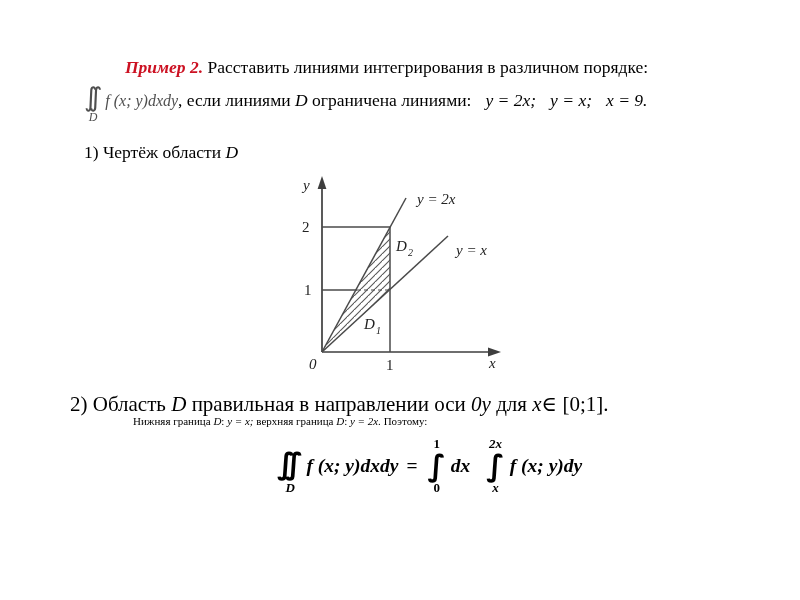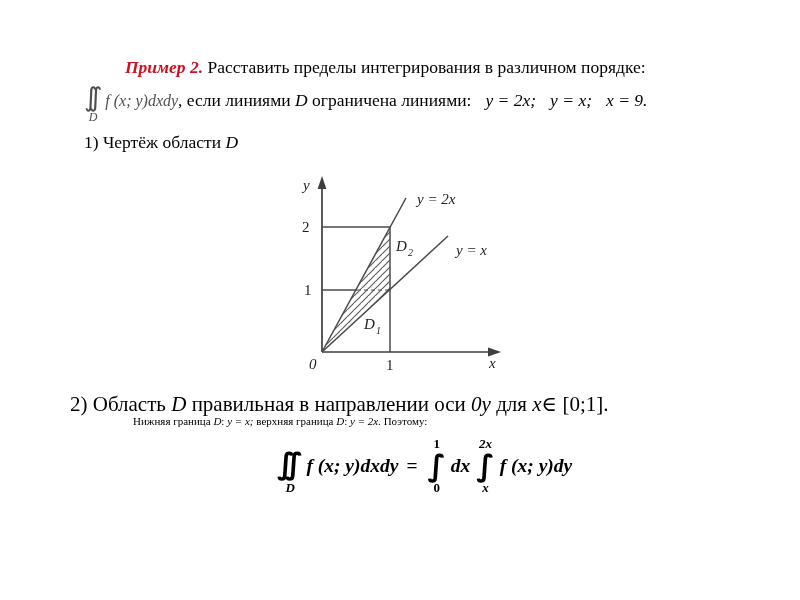--- a/index.html
+++ b/index.html
@@ -14,21 +14,21 @@
   .title{left:125px;top:57px;font-size:17.5px;white-space:nowrap;}
   .cond{left:84px;top:84px;display:flex;align-items:flex-start;white-space:nowrap;}
   .lead-formula{color:#4f4f4f;display:flex;align-items:flex-start;}
   .iint-col{display:flex;flex-direction:column;align-items:center;line-height:1;}
   .iint{font-family:"DejaVu Sans","DejaVu Serif",sans-serif;font-size:26px;line-height:1;
         letter-spacing:-0.34em;padding-right:0.34em;}
   .iint-dom{font-size:12px;font-style:italic;margin-top:1px;}
   .lead-body{font-style:italic;font-size:16px;padding-top:7px;margin-left:3px;}
   .cond-text{font-size:17.5px;padding-top:6px;}
   .eq{font-style:italic;margin-left:14px;}
-  .h1{left:84px;top:132px;font-size:17.5px;white-space:nowrap;}
+  .h1{left:84px;top:142px;font-size:17.5px;white-space:nowrap;}
   .p2{left:70px;top:391px;font-size:21px;white-space:nowrap;}
   .p3{left:133px;top:415px;font-size:11px;white-space:nowrap;}
   .formula{left:277px;top:437px;display:flex;align-items:center;font-weight:bold;white-space:nowrap;}
   .formula .iint{font-size:30px;}
   .formula .iint-col{padding-top:10px;}
   .formula .iint-dom{font-size:13px;margin-top:2px;}
   .f-body{font-size:19.5px;font-style:italic;margin-left:3px;}
   .eqs{font-size:19.5px;margin:0 8px;}
   .int-col{display:flex;flex-direction:column;align-items:center;line-height:1;margin:0 2px;}
   .int-sign{font-family:"DejaVu Sans","DejaVu Serif",sans-serif;font-size:30px;line-height:1;}
@@ -36,21 +36,21 @@
   .plot text{fill:#222;font-family:"Liberation Serif","DejaVu Serif",serif;font-size:15px;}
   .plot .tit{font-style:italic;}
   .plot .sub{font-size:10px;font-style:italic;}
 </style>
 </head>
 <body>
 
 <div class="slide">
 
   <div class="abs title">
-    <span class="accent">Пример 2.</span><span> Расставить пределы интегрирования в различном порядке:</span>
+    <span class="accent">Пример 2.</span><span> Расставить линиями интегрирования в различном порядке:</span>
   </div>
 
   <div class="abs cond">
     <span class="lead-formula">
       <span class="iint-col">
         <span class="iint">∫∫</span>
         <span class="iint-dom">D</span>
       </span>
       <span class="lead-body">f (x; y)dxdy</span>
     </span>
@@ -117,21 +117,21 @@
       <span class="iint-dom">D</span>
     </span>
     <span class="f-body">f (x; y)dxdy</span>
     <span class="eqs">=</span>
     <span class="int-col">
       <span class="lim">1</span>
       <span class="int-sign">∫</span>
       <span class="lim">0</span>
     </span>
     <span class="f-body">dx</span>
-    <span class="int-col" style="margin-left:6px">
+    <span class="int-col" style="margin-left:16px">
       <span class="lim it">2x</span>
       <span class="int-sign">∫</span>
       <span class="lim it">x</span>
     </span>
     <span class="f-body">f (x; y)dy</span>
   </div>
 
 </div>
 
 </body></html>

